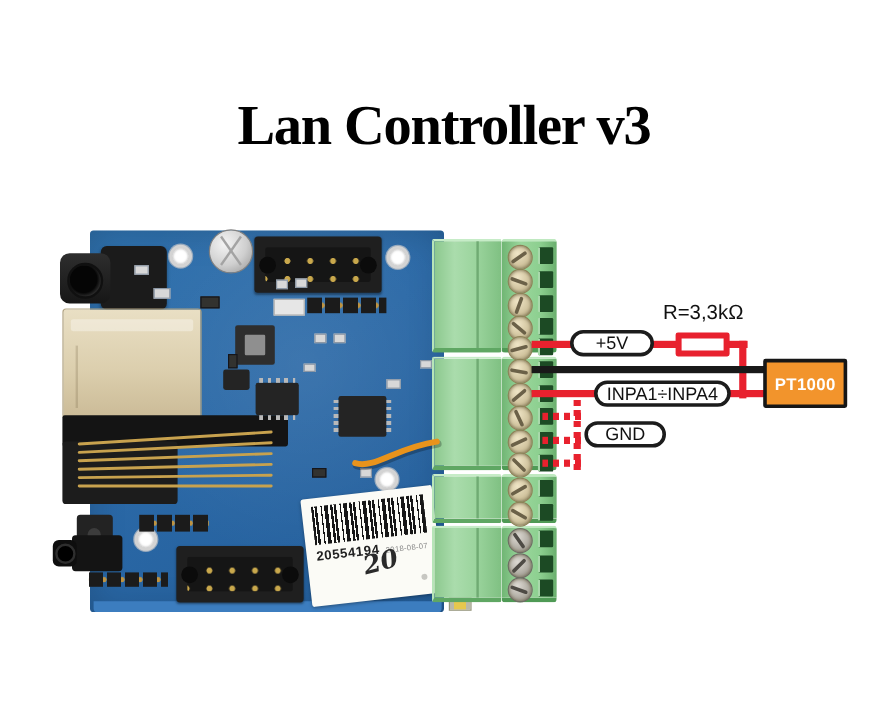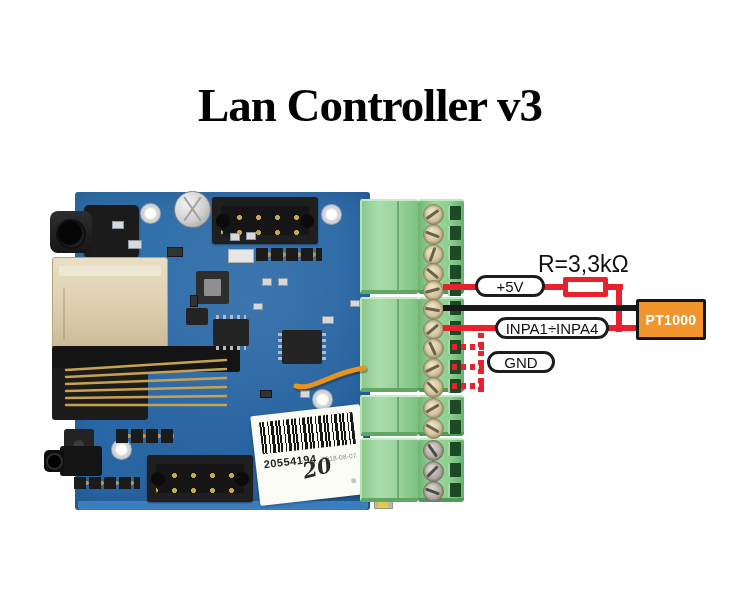--- a/index.html
+++ b/index.html
@@ -112,21 +112,21 @@
   .wire{position:absolute;height:6px;z-index:8;}
   .wire.red{background:var(--red);} .wire.blk{background:var(--blk);}
   .wire-v{position:absolute;width:6px;background:var(--red);z-index:8;}
   .resistor{position:absolute;left:563px;top:277px;width:45px;height:20px;background:#fff;
     border:5px solid var(--red);border-radius:2px;box-sizing:border-box;z-index:9;}
   .pill{position:absolute;height:22px;background:#fff;border:3px solid #1c1c1c;border-radius:12px;
     display:flex;align-items:center;justify-content:center;font-size:15px;color:#111;z-index:10;box-sizing:border-box;line-height:1;}
   .pill-5v{left:475px;top:275px;width:70px;}
   .pill-gnd{left:487px;top:311px;width:68px;margin-top:40px;}
   .pill-inpa{left:495px;top:317px;width:114px;}
-  .r-label{position:absolute;left:538px;top:251px;width:96px;font-size:23px;color:#111;z-index:10;}
+  .r-label{position:absolute;left:538px;top:251px;width:96px;text-align:center;font-size:17px;color:#111;z-index:10;}
   .pt1000{position:absolute;left:636px;top:299px;width:70px;height:41px;background:#f2942c;border:3px solid #161616;
     border-radius:2px;display:flex;align-items:center;justify-content:center;color:#fff;font-weight:700;font-size:14px;
     letter-spacing:.3px;z-index:10;box-sizing:border-box;}
   .dot-h{position:absolute;width:36px;height:6px;z-index:8;
     background:repeating-linear-gradient(90deg,var(--red) 0 5px,transparent 5px 9px);}
   .dot-v{position:absolute;left:478px;top:333px;width:6px;height:60px;z-index:8;
     background:repeating-linear-gradient(180deg,var(--red) 0 5px,transparent 5px 9px);}
 </style>
 </head>
 <body>

